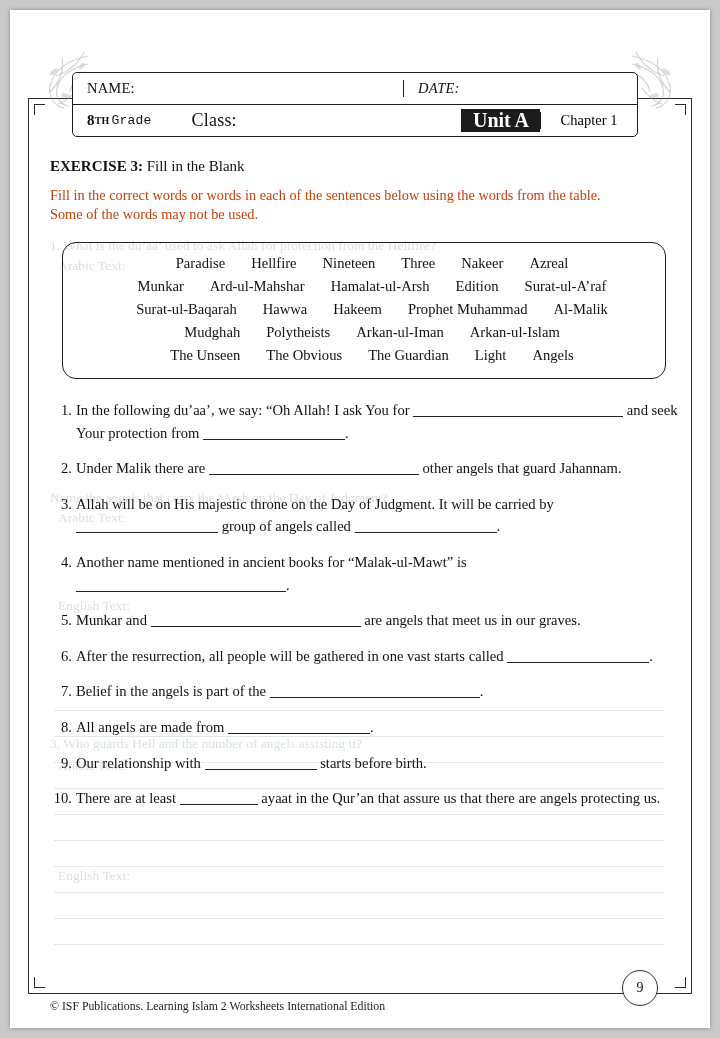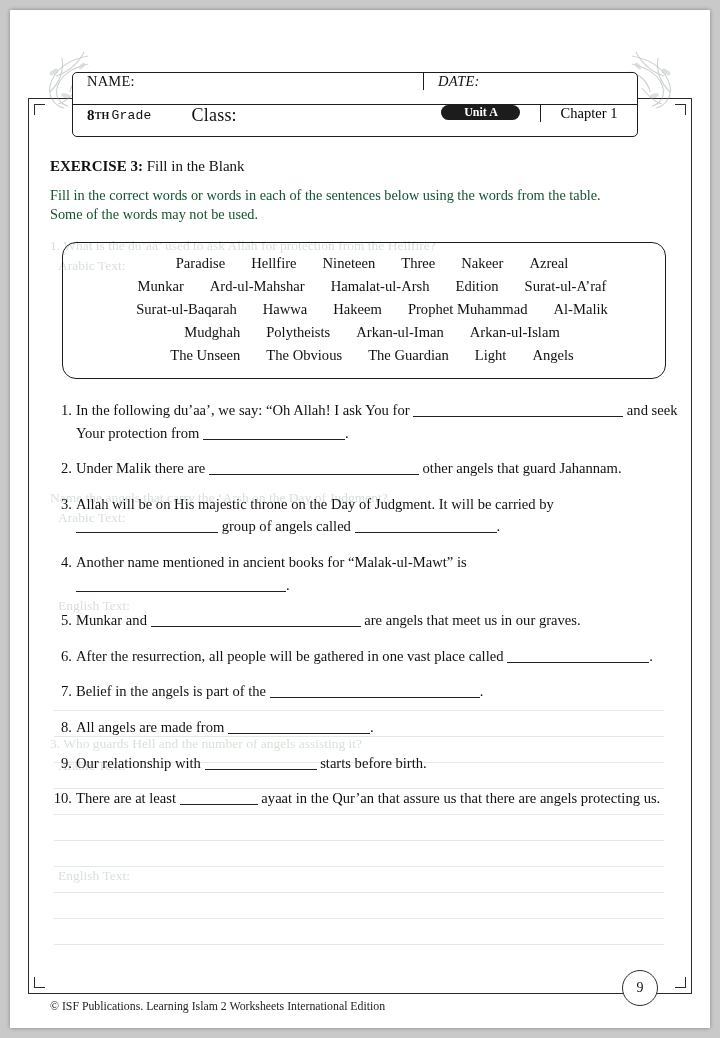--- a/index.html
+++ b/index.html
@@ -62,23 +62,22 @@
   }
   .header-box {
     border: 1.3px solid #1c1c1c;
     border-radius: 5px;
     background: #fff;
     position: relative;
     z-index: 3;
   }
   .hdr-row {
     display: flex;
-    align-items: flex-start;
+    align-items: center;
     height: 31px;
-    gap: 20px;
   }
   .hdr-row.top {
     border-bottom: 1.3px solid #1c1c1c;
   }
   .hdr-cell {
     display: flex;
     align-items: center;
     padding: 0 14px;
     font-size: 14.5px;
     color: #111;
@@ -89,26 +88,25 @@
   .hdr-cell.grade { flex: 1; }
   .hdr-grade-num { font-size: 15px; font-weight: bold; }
   .hdr-grade-sup { font-size: 10px; font-weight: bold; vertical-align: super; }
   .hdr-grade-word { font-size: 13px; margin-left: 2px; font-family: Liberation Mono, monospace; }
   .hdr-class { margin-left: 40px; font-size: 18px; }
   .hdr-unit {
     width: 78px;
     background: #1c1c1c;
     color: #fff;
     font-weight: bold;
-    font-size: 12px;
+    font-size: 20px;
     display: flex;
     align-items: center;
     justify-content: center;
     border-left: 1.3px solid #1c1c1c;
-    border-radius: 10px;
   }
   .hdr-chapter {
     width: 96px;
     display: flex;
     align-items: center;
     justify-content: center;
     font-size: 14.5px;
     border-left: 1.3px solid #1c1c1c;
   }
   
@@ -131,21 +129,21 @@
   }
   .ex-title {
     font-size: 15px;
     color: #111;
     margin-bottom: 11px;
   }
   .ex-title b { font-weight: bold; }
   .instructions {
     font-size: 14.3px;
     line-height: 1.32;
-    color: #14532d;
+    color: #c2410c;
   }
   .wordbank {
     margin-top: 18px;
     margin-left: 12px;
     margin-right: 12px;
     border: 1.3px solid #1c1c1c;
     border-radius: 14px;
     padding: 9px 14px 11px 30px;
     text-align: center;
   }
@@ -337,21 +335,21 @@
         <div class="wb-row"><span>Mudghah</span><span>Polytheists</span><span>Arkan-ul-Iman</span><span>Arkan-ul-Islam</span></div>
         <div class="wb-row"><span>The Unseen</span><span>The Obvious</span><span>The Guardian</span><span>Light</span><span>Angels</span></div>
       </div>
 
     <ol class="questions" id="questions">
         <li><span class="qnum">1.</span><span>In the following du’aa’, we say: “Oh Allah! I ask You for </span><span class="blank b-xl"></span><span> and seek Your protection from </span><span class="blank b-md"></span><span>.</span></li>
         <li><span class="qnum">2.</span><span>Under Malik there are </span><span class="blank b-xl"></span><span> other angels that guard Jahannam.</span></li>
         <li><span class="qnum">3.</span><span>Allah will be on His majestic throne on the Day of Judgment. It will be carried by </span><span class="blank b-md"></span><span> group of angels called </span><span class="blank b-md"></span><span>.</span></li>
         <li><span class="qnum">4.</span><span>Another name mentioned in ancient books for “Malak-ul-Mawt” is </span><span class="blank b-xl"></span><span>.</span></li>
         <li><span class="qnum">5.</span><span>Munkar and </span><span class="blank b-xl"></span><span> are angels that meet us in our graves.</span></li>
-        <li><span class="qnum">6.</span><span>After the resurrection, all people will be gathered in one vast place called </span><span class="blank b-md"></span><span>.</span></li>
+        <li><span class="qnum">6.</span><span>After the resurrection, all people will be gathered in one vast starts called </span><span class="blank b-md"></span><span>.</span></li>
         <li><span class="qnum">7.</span><span>Belief in the angels is part of the </span><span class="blank b-xl"></span><span>.</span></li>
         <li><span class="qnum">8.</span><span>All angels are made from </span><span class="blank b-md"></span><span>.</span></li>
         <li><span class="qnum">9.</span><span>Our relationship with </span><span class="blank b-sm"></span><span> starts before birth.</span></li>
         <li><span class="qnum">10.</span><span>There are at least </span><span class="blank b-xs"></span><span> ayaat in the Qur’an that assure us that there are angels protecting us.</span></li>
       </ol>
   </div>
 
   <div class="footer">© ISF Publications. Learning Islam 2 Worksheets International Edition</div>
   <div class="page-num-circle">9</div>
 </div>

